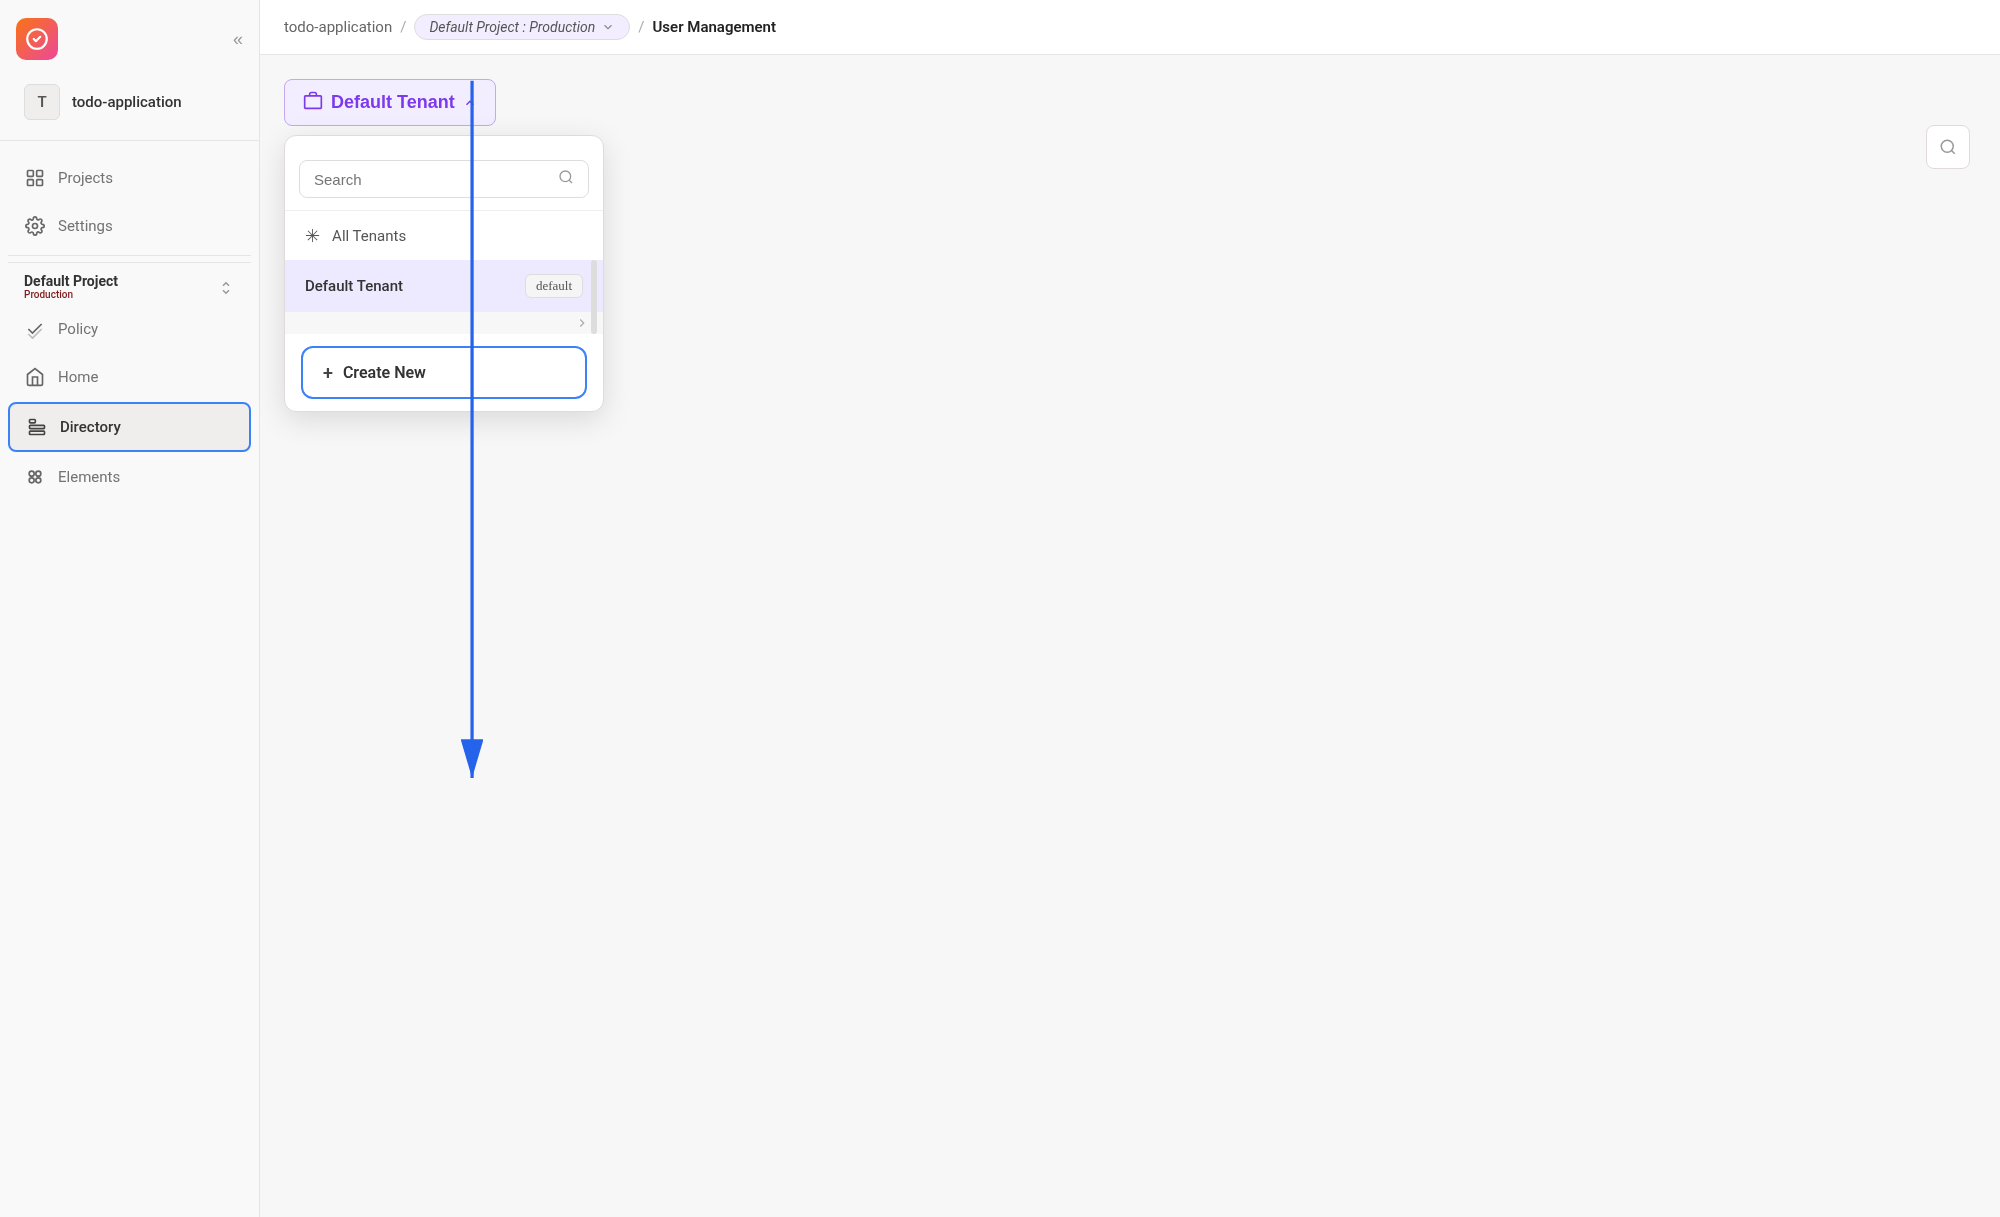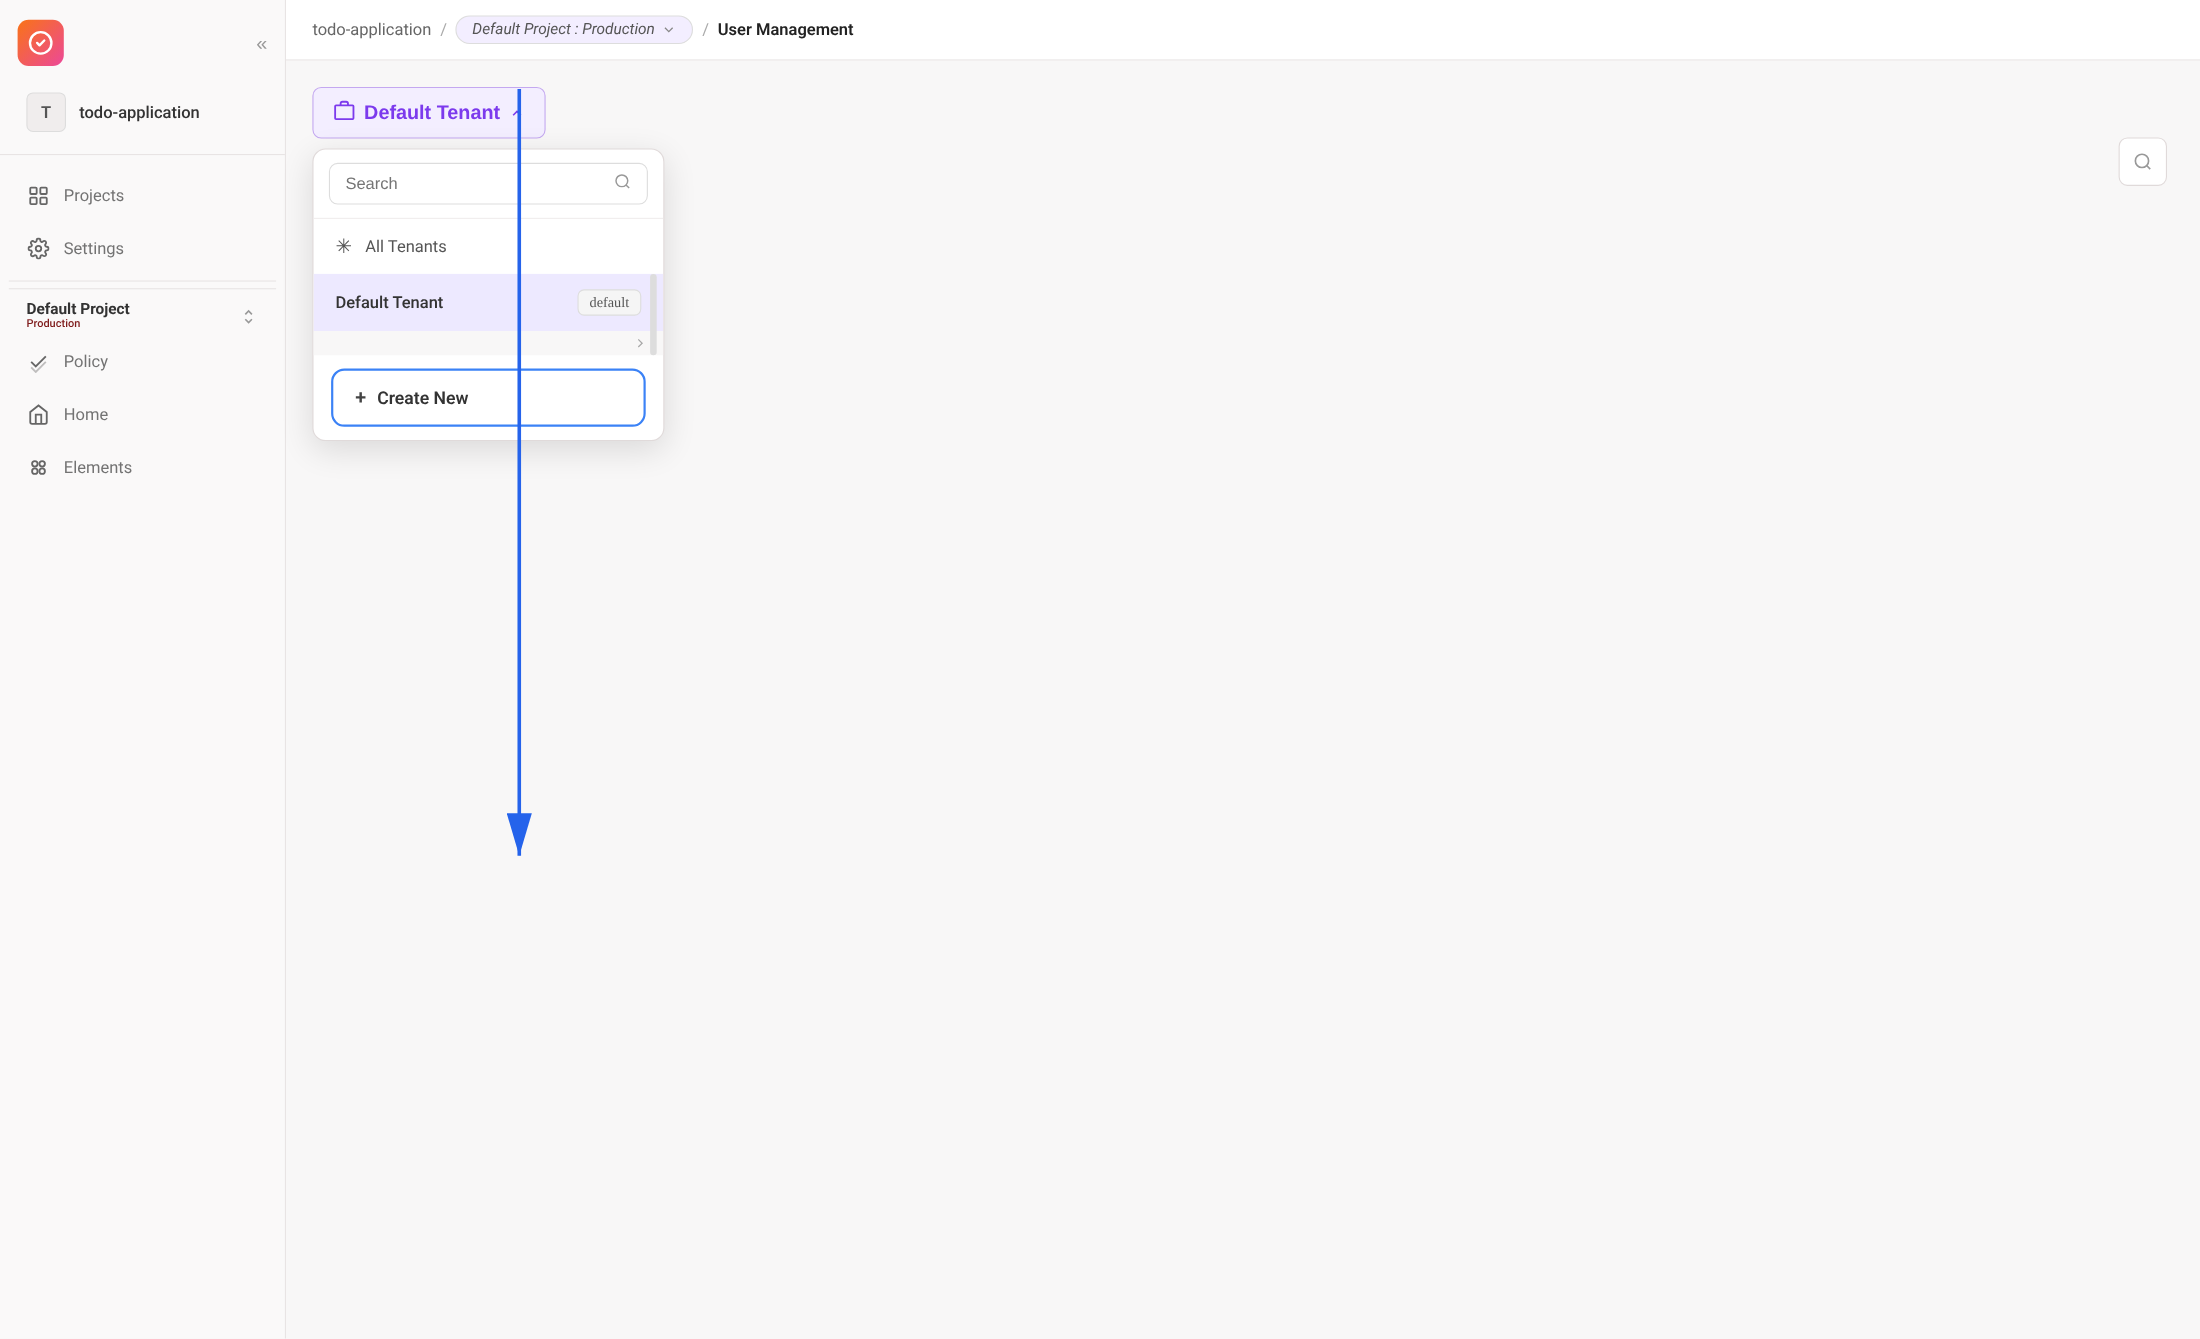--- a/index.html
+++ b/index.html
@@ -233,20 +233,21 @@
       border-radius: 12px;
       box-shadow: 0 8px 30px rgba(0,0,0,0.12);
       width: 320px;
       z-index: 100;
       overflow: hidden;
     }
 
     .dropdown-search {
       padding: 12px 14px;
       border-bottom: 1px solid #f0eded;
+      margin-top: 12px;
     }
 
     .search-input-wrap {
       display: flex;
       align-items: center;
       gap: 10px;
       border: 1px solid #ddd;
       border-radius: 8px;
       padding: 8px 14px;
       background: white;
@@ -444,20 +445,30 @@
     <div class="nav-item">
       <span class="nav-icon">
         <svg width="20" height="20" viewBox="0 0 24 24" fill="none" stroke="#666" stroke-width="2">
           <path d="M3 9l9-7 9 7v11a2 2 0 01-2 2H5a2 2 0 01-2-2z"></path>
           <polyline points="9 22 9 12 15 12 15 22"></polyline>
         </svg>
       </span>
       <span>Home</span>
     </div>
 
+    <div class="nav-item active">
+      <span class="nav-icon">
+        <svg width="20" height="20" viewBox="0 0 24 24" fill="none" stroke="#444" stroke-width="2">
+          <rect x="3" y="3" width="7" height="4" rx="1"></rect>
+          <rect x="3" y="10" width="18" height="4" rx="1"></rect>
+          <rect x="3" y="17" width="18" height="4" rx="1"></rect>
+        </svg>
+      </span>
+      <span>Directory</span>
+    </div>
 
     <div class="nav-item">
       <span class="nav-icon">
         <svg width="20" height="20" viewBox="0 0 24 24" fill="none" stroke="#666" stroke-width="2">
           <circle cx="8" cy="8" r="3"></circle>
           <circle cx="16" cy="8" r="3"></circle>
           <circle cx="8" cy="16" r="3"></circle>
           <circle cx="16" cy="16" r="3"></circle>
         </svg>
       </span>

